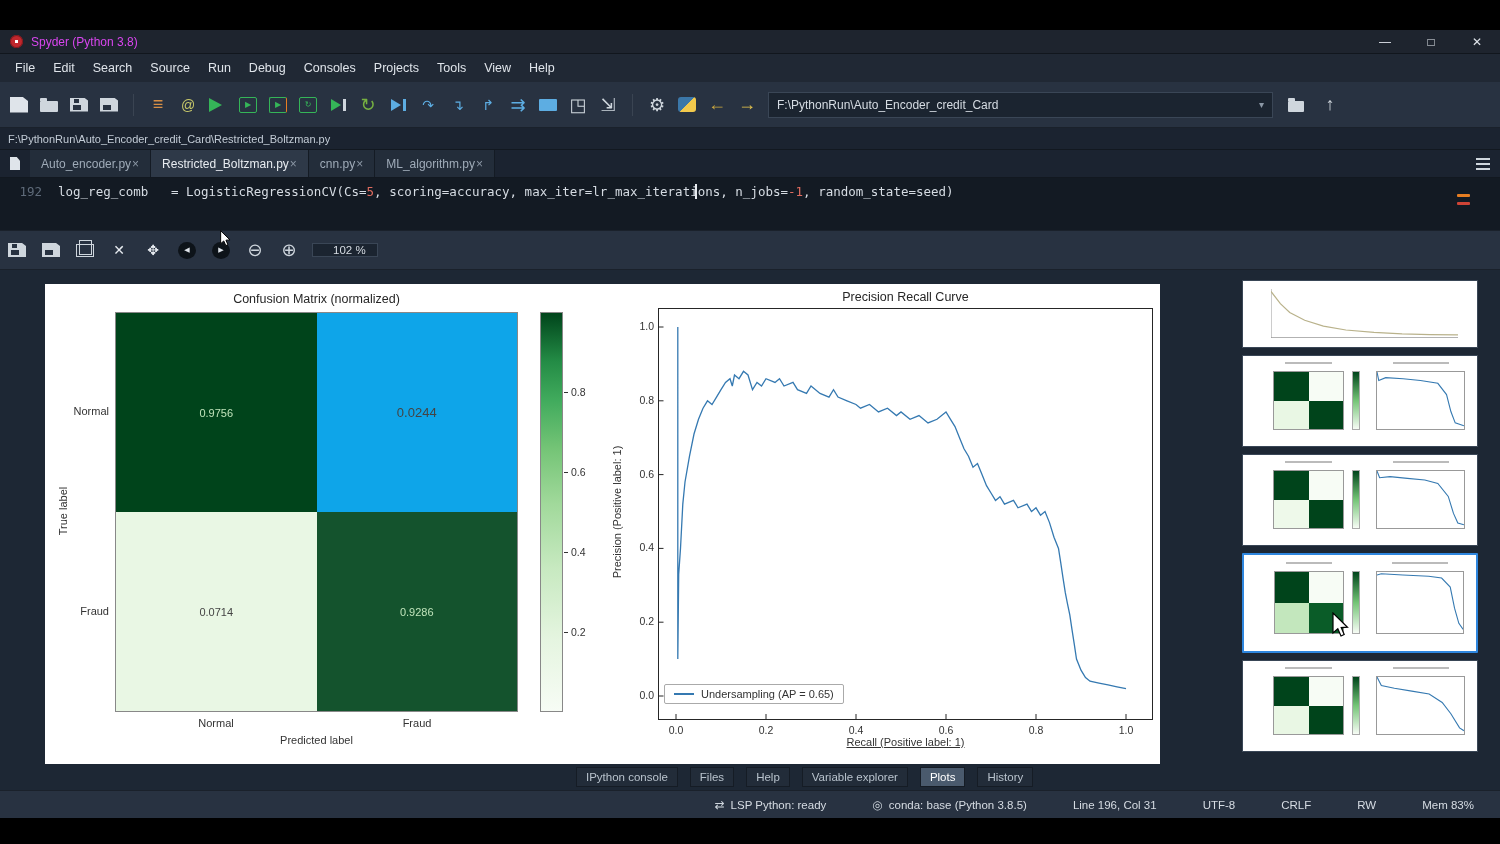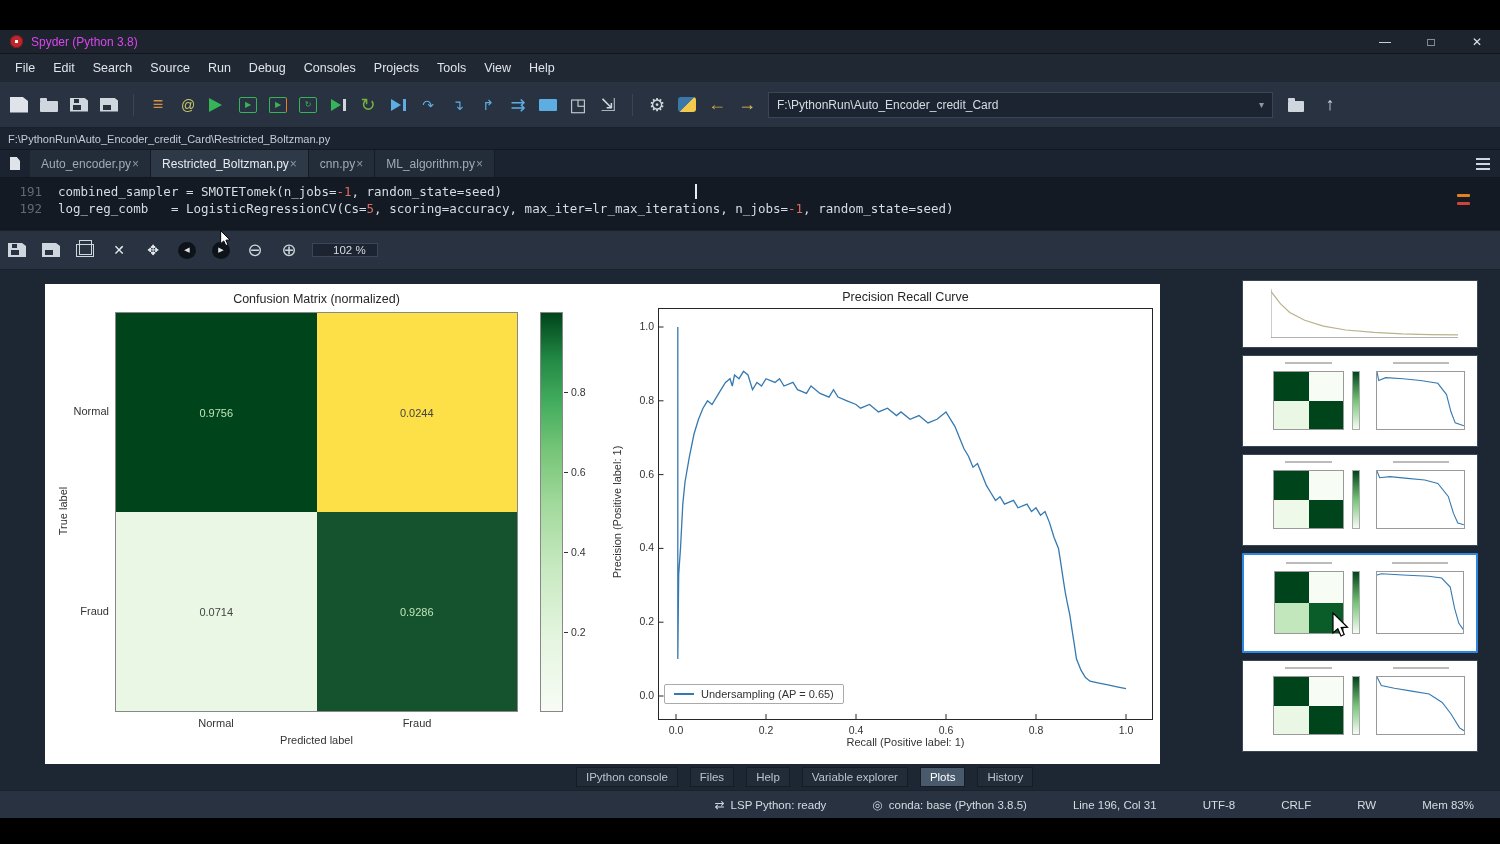--- a/index.html
+++ b/index.html
@@ -197,24 +197,20 @@
         </div>
       </div>
     <div class="tab-right">
         <span class="k-menu"></span>
       </div>
   </div>
 
   <div class="row editor">
     <div>
         <div class="code-line">
-          <span class="lnum">191</span>
-          <span class="code"><span class="tok-n">combined_sampler = SMOTETomek(n_jobs=</span><span class="tok-num">-1</span><span class="tok-n">, random_state=seed)</span></span>
-        </div>
-        <div class="code-line">
           <span class="lnum">192</span>
           <span class="code"><span class="tok-n">log_reg_comb   = LogisticRegressionCV(Cs=</span><span class="tok-num">5</span><span class="tok-n">, scoring=accuracy, max_iter=lr_max_iterations, n_jobs=</span><span class="tok-num">-1</span><span class="tok-n">, random_state=seed)</span></span>
         </div>
       </div>
     <div class="caret"></div>
     <div class="flag flag1"></div>
     <div class="flag flag2"></div>
   </div>
 
   <div class="row plots-toolbar">
@@ -232,21 +228,21 @@
     <div class="zoom-box">102 %</div>
     <div class="spacer"></div>
     <div class="tail-menu"><span class="k-menu"></span></div>
   </div>
 
   <div class="row main">
     <div class="figure" id="figure">
         <div style="position: absolute; left: 70px; top: 8px; width: 403px; text-align: center; font-size: 12.5px; color: rgb(38, 38, 38);">Confusion Matrix (normalized)</div>
         <div style="position: absolute; left: 70px; top: 28px; width: 403px; height: 400px; display: grid; grid-template-columns: 1fr 1fr; grid-template-rows: 1fr 1fr; border: 1px solid rgb(136, 136, 136);">
           <div style="display: flex; align-items: center; justify-content: center; font-size: 11px; background: rgb(0, 68, 27); color: rgb(191, 227, 186);">0.9756</div>
-          <div style="display: flex; align-items: center; justify-content: center; font-size: 11px; background: #fde047; color: rgb(68, 68, 68);">0.0244</div>
+          <div style="display: flex; align-items: center; justify-content: center; font-size: 13px; background: #0ea5e9; color: rgb(68, 68, 68);">0.0244</div>
           <div style="display: flex; align-items: center; justify-content: center; font-size: 11px; background: rgb(233, 247, 228); color: rgb(68, 68, 68);">0.0714</div>
           <div style="display: flex; align-items: center; justify-content: center; font-size: 11px; background: #14532d; color: rgb(191, 227, 186);">0.9286</div>
         </div>
         <div style="position: absolute; left: 2px; top: 121px; width: 62px; text-align: right; font-size: 11px;">Normal</div>
         <div style="position: absolute; left: 2px; top: 321px; width: 62px; text-align: right; font-size: 11px;">Fraud</div>
         <div style="position: absolute; left: -32px; top: 221px; width: 100px; text-align: center; font-size: 11px; transform: rotate(-90deg);">True label</div>
         <div style="position: absolute; left: 131px; top: 433px; width: 80px; text-align: center; font-size: 11px;">Normal</div>
         <div style="position: absolute; left: 332px; top: 433px; width: 80px; text-align: center; font-size: 11px;">Fraud</div>
         <div style="position: absolute; left: 70px; top: 450px; width: 403px; text-align: center; font-size: 11px;">Predicted label</div>
         <div style="position: absolute; left: 495px; top: 28px; width: 23px; height: 400px; border: 1px solid rgb(136, 136, 136); background: linear-gradient(to top, rgb(247, 252, 245) 0%, rgb(229, 245, 224) 18%, rgb(199, 233, 192) 36%, rgb(161, 217, 155) 52%, rgb(116, 196, 118) 66%, rgb(65, 171, 93) 78%, rgb(35, 139, 69) 88%, rgb(0, 68, 27) 100%);"></div>
@@ -281,21 +277,21 @@
         <div style="position: absolute; left: 886px; top: 440px; width: 30px; text-align: center; font-size: 10.5px;">0.6</div>
         <div style="position: absolute; left: 976px; top: 440px; width: 30px; text-align: center; font-size: 10.5px;">0.8</div>
         <div style="position: absolute; left: 1066px; top: 440px; width: 30px; text-align: center; font-size: 10.5px;">1.0</div>
         <div style="position: absolute; left: 581px; top: 405px; width: 28px; text-align: right; font-size: 10.5px;">0.0</div>
         <div style="position: absolute; left: 581px; top: 331.2px; width: 28px; text-align: right; font-size: 10.5px;">0.2</div>
         <div style="position: absolute; left: 581px; top: 257.4px; width: 28px; text-align: right; font-size: 10.5px;">0.4</div>
         <div style="position: absolute; left: 581px; top: 183.6px; width: 28px; text-align: right; font-size: 10.5px;">0.6</div>
         <div style="position: absolute; left: 581px; top: 109.8px; width: 28px; text-align: right; font-size: 10.5px;">0.8</div>
         <div style="position: absolute; left: 581px; top: 36px; width: 28px; text-align: right; font-size: 10.5px;">1.0</div>
         <div style="position: absolute; left: 494px; top: 222px; width: 155px; text-align: center; font-size: 11px; transform: rotate(-90deg);">Precision (Positive label: 1)</div>
-        <div style="position: absolute; left: 613px; top: 452px; width: 495px; text-align: center; font-size: 11px;">Recall (Positive label: 1)</div>
+        <div style="position: absolute; left: 613px; top: 452px; width: 495px; text-align: center; font-size: 11px; text-decoration: underline;">Recall (Positive label: 1)</div>
         <div style="position: absolute; left: 619px; top: 400px; display: flex; align-items: center; gap: 7px; padding: 3px 9px; border: 1px solid rgb(170, 170, 170); background: rgb(255, 255, 255); font-size: 11px; border-radius: 2px;">
           <span style="width: 20px; height: 2px; background: rgb(53, 121, 177);"></span>
           <span>Undersampling (AP = 0.65)</span>
         </div>
       </div>
     <div class="thumbs">
         <div class="thumb" style="height: 68px;">
           <svg viewBox="0 0 100 60" preserveAspectRatio="none" style="position:absolute;left:12%;top:12%;width:80%;height:74%">
             <polyline points="0,0 0,60 100,60" fill="none" stroke="#999" stroke-width="1" vector-effect="non-scaling-stroke"></polyline>
             <polyline points="0.0,3.0 5.0,18.0 10.0,28.8 18.0,38.4 28.0,45.6 40.0,50.4 55.0,53.4 70.0,55.2 85.0,56.1 100.0,56.4" fill="none" stroke="#b9b28b" stroke-width="1.2" vector-effect="non-scaling-stroke"></polyline>

